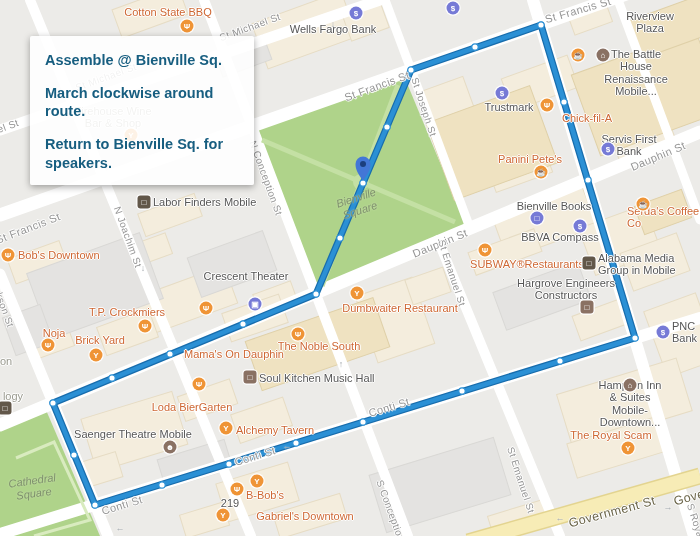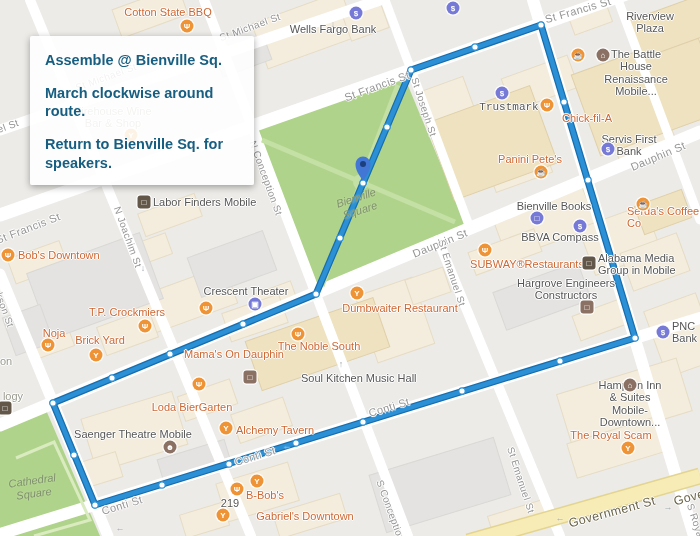--- a/index.html
+++ b/index.html
@@ -173,45 +173,45 @@
       <div class="street-label" style="left: 698px; top: 528px; transform: translate(-50%, -50%) rotate(72deg); font-size: 10px;">S Royal St</div>
       <div class="park-label" style="left: 358px; top: 204px; transform: translate(-50%, -50%) rotate(-18deg);">Bienville
 Square</div>
       <div class="park-label" style="left: 33px; top: 487px; transform: translate(-50%, -50%) rotate(-8deg);">Cathedral
 Square</div>
       <div class="poi c-orange" style="left: 168px; top: 12px; transform: translate(-50%, -50%);">Cotton State BBQ</div>
       <div class="poi c-dark" style="left: 333px; top: 29px; transform: translate(-50%, -50%);">Wells Fargo Bank</div>
       <div class="poi c-dark" style="left: 650px; top: 22px; transform: translate(-50%, -50%);">Riverview Plaza</div>
       <div class="poi c-dark" style="left: 636px; top: 73px; transform: translate(-50%, -50%);">The Battle House
 Renaissance Mobile...</div>
-      <div class="poi c-dark" style="left: 509px; top: 107px; transform: translate(-50%, -50%); font-family: Liberation Mono, monospace;">Trustmark</div>
+      <div class="poi c-dark" style="left: 509px; top: 107px; transform: translate(-50%, -50%);">Trustmark</div>
       <div class="poi c-orange" style="left: 547px; top: 118px; transform: translate(-50%, -50%); margin-left: 40px;">Chick-fil-A</div>
       <div class="poi c-dark" style="left: 629px; top: 145px; transform: translate(-50%, -50%);">Servis First Bank</div>
       <div class="poi c-orange" style="left: 530px; top: 159px; transform: translate(-50%, -50%);">Panini Pete's</div>
       <div class="poi c-gray" style="left: 113px; top: 117px; transform: translate(-50%, -50%);">Firehouse Wine
 Bar &amp; Shop</div>
       <div class="poi c-dark left" style="left: 153px; top: 202px; transform: translate(0px, -50%);">Labor Finders Mobile</div>
       <div class="poi c-dark" style="left: 554px; top: 206px; transform: translate(-50%, -50%);">Bienville Books</div>
       <div class="poi c-orange left" style="left: 627px; top: 217px; transform: translate(0px, -50%);">Serda's Coffee Co</div>
       <div class="poi c-dark" style="left: 560px; top: 237px; transform: translate(-50%, -50%);">BBVA Compass</div>
       <div class="poi c-orange" style="left: 527px; top: 264px; transform: translate(-50%, -50%);">SUBWAY®Restaurants</div>
       <div class="poi c-dark left" style="left: 598px; top: 264px; transform: translate(0px, -50%);">Alabama Media
 Group in Mobile</div>
       <div class="poi c-dark" style="left: 566px; top: 289px; transform: translate(-50%, -50%);">Hargrove Engineers
 Constructors</div>
       <div class="poi c-dark left" style="left: 672px; top: 332px; transform: translate(0px, -50%);">PNC Bank</div>
       <div class="poi c-orange left" style="left: 18px; top: 255px; transform: translate(0px, -50%);">Bob's Downtown</div>
       <div class="poi c-orange" style="left: 127px; top: 312px; transform: translate(-50%, -50%);">T.P. Crockmiers</div>
       <div class="poi c-orange" style="left: 54px; top: 333px; transform: translate(-50%, -50%);">Noja</div>
       <div class="poi c-orange" style="left: 100px; top: 340px; transform: translate(-50%, -50%);">Brick Yard</div>
-      <div class="poi c-dark" style="left: 234px; top: 291px; transform: translate(-50%, -50%); padding-left: 24px;">Crescent Theater</div>
+      <div class="poi c-dark" style="left: 234px; top: 276px; transform: translate(-50%, -50%); padding-left: 24px;">Crescent Theater</div>
       <div class="poi c-orange" style="left: 234px; top: 322px; transform: translate(-50%, -50%); margin-top: 32px;">Mama's On Dauphin</div>
       <div class="poi c-orange" style="left: 400px; top: 308px; transform: translate(-50%, -50%);">Dumbwaiter Restaurant</div>
       <div class="poi c-orange" style="left: 319px; top: 346px; transform: translate(-50%, -50%);">The Noble South</div>
-      <div class="poi c-dark left" style="left: 259px; top: 378px; transform: translate(0px, -50%); margin-left: 42px;">Soul Kitchen Music Hall</div>
+      <div class="poi c-dark left" style="left: 259px; top: 378px; transform: translate(0px, -50%);">Soul Kitchen Music Hall</div>
       <div class="poi c-orange" style="left: 192px; top: 407px; transform: translate(-50%, -50%);">Loda BierGarten</div>
       <div class="poi c-orange left" style="left: 236px; top: 430px; transform: translate(0px, -50%);">Alchemy Tavern</div>
       <div class="poi c-dark" style="left: 133px; top: 434px; transform: translate(-50%, -50%);">Saenger Theatre Mobile</div>
       <div class="poi c-dark" style="left: 630px; top: 404px; transform: translate(-50%, -50%);">Hampton Inn &amp; Suites
 Mobile- Downtown...</div>
       <div class="poi c-orange" style="left: 611px; top: 435px; transform: translate(-50%, -50%);">The Royal Scam</div>
       <div class="poi c-orange" style="left: 265px; top: 495px; transform: translate(-50%, -50%);">B-Bob's</div>
       <div class="poi c-dark" style="left: 230px; top: 503px; transform: translate(-50%, -50%);">219</div>
       <div class="poi c-orange" style="left: 305px; top: 516px; transform: translate(-50%, -50%);">Gabriel's Downtown</div>
       <div class="poi c-gray" style="left: 13px; top: 396px; transform: translate(-50%, -50%);">logy</div>

